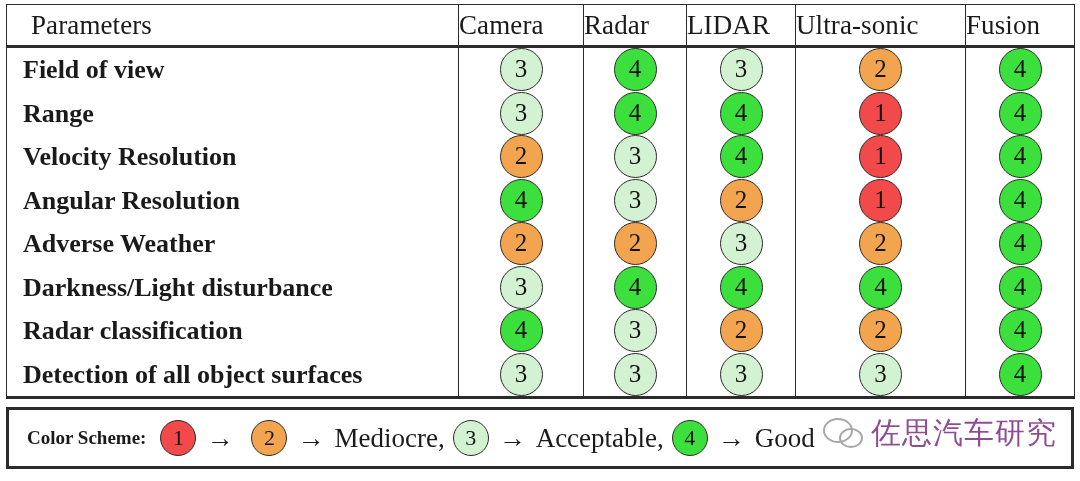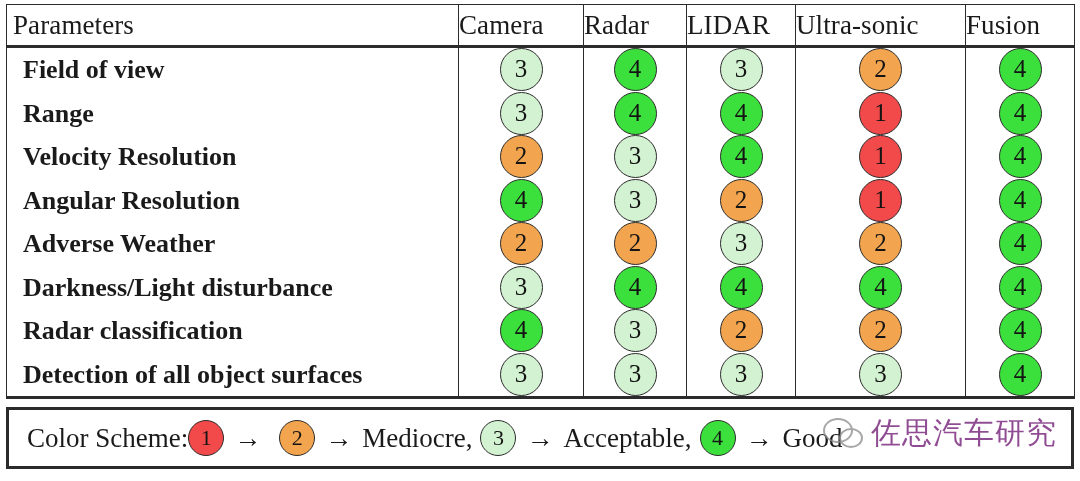--- a/index.html
+++ b/index.html
@@ -50,21 +50,21 @@
     border-bottom: 1.6px solid #2b2b2b;
     font-weight: normal;
     font-size: 27px;
     line-height: 40px;
     height: 40px;
     text-align: left;
     letter-spacing: 0.1px;
   }
   thead th.param-head {
     text-align: left;
-    padding-left: 6px;
+    padding-left: 24px;
   }
 
   tbody {
     border-top: 3.4px solid #2b2b2b;
     border-bottom: 3.4px solid #2b2b2b;
   }
 
   tbody td.param-cell {
     font-size: 26px;
     line-height: 43.5px;
@@ -105,22 +105,23 @@
     width: 1068px;
     height: 62px;
     box-sizing: border-box;
     border: 3.4px solid #2b2b2b;
     display: flex;
     align-items: center;
     padding-left: 18px;
     overflow: hidden;
   }
   .legend-title {
-    font-weight: normal;
-    font-size: 27px;
+    font-weight: bold;
+    font-size: 19px;
+    margin-right: 14px;
     white-space: nowrap;
   }
   .legend-item {
     display: flex;
     align-items: center;
     font-size: 27px;
     white-space: nowrap;
   }
   .legend-item + .legend-item { margin-left: 8px; }
   .legend-bubble {

